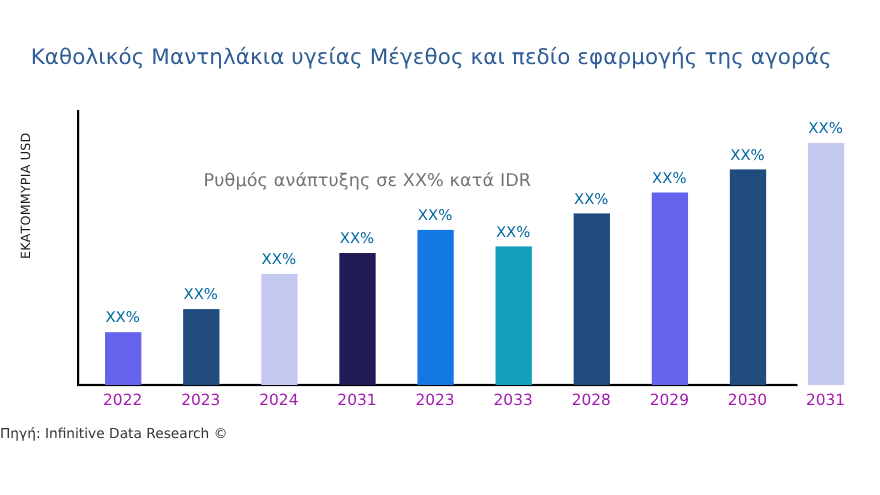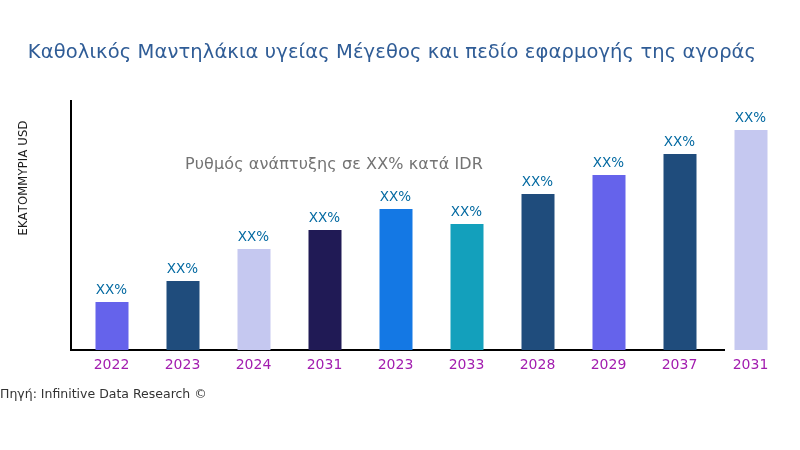--- a/index.html
+++ b/index.html
@@ -183,21 +183,21 @@
           <div class="tick-label">2028</div>
         </div>
         <div class="bar-group" style="left: 503px;">
           <div class="bar" style="height: 175px; background: rgb(101, 99, 235);"></div>
           <div class="bar-label" style="bottom: 180px;">XX%</div>
           <div class="tick-label">2029</div>
         </div>
         <div class="bar-group" style="left: 574px;">
           <div class="bar" style="height: 196px; background: rgb(31, 76, 124);"></div>
           <div class="bar-label" style="bottom: 201px;">XX%</div>
-          <div class="tick-label">2037</div>
+          <div class="tick-label">2030</div>
         </div>
         <div class="bar-group" style="left: 645px;">
           <div class="bar" style="height: 220px; background: rgb(197, 200, 240);"></div>
           <div class="bar-label" style="bottom: 225px;">XX%</div>
           <div class="tick-label">2031</div>
         </div>
       </div>
   </div>
 
   <div id="source-note">Πηγή: Infinitive Data Research ©</div>

